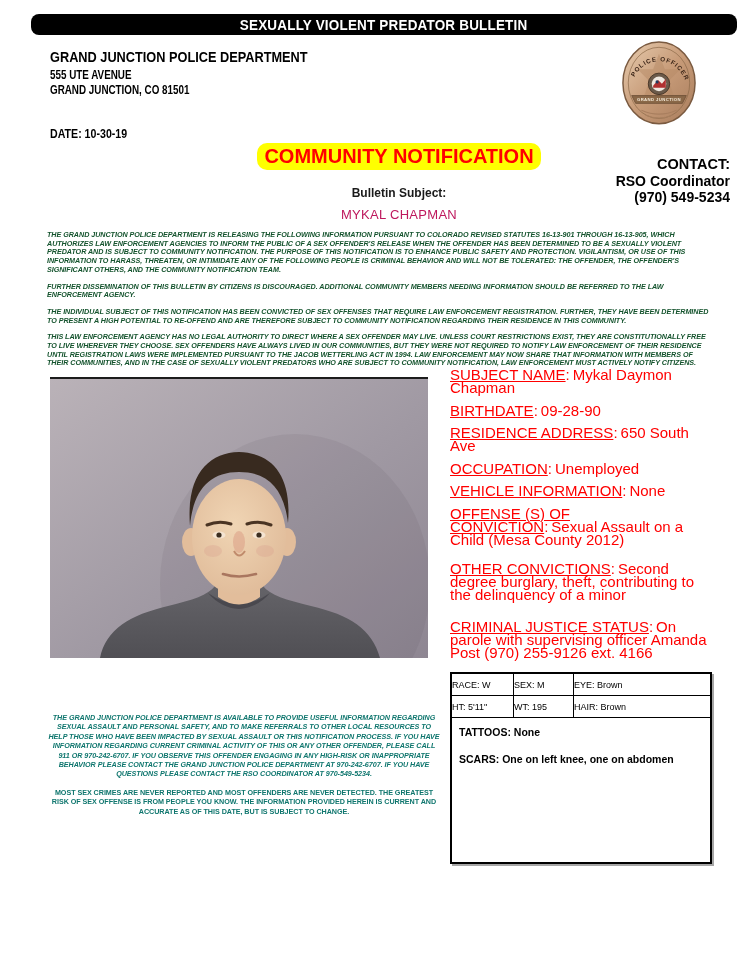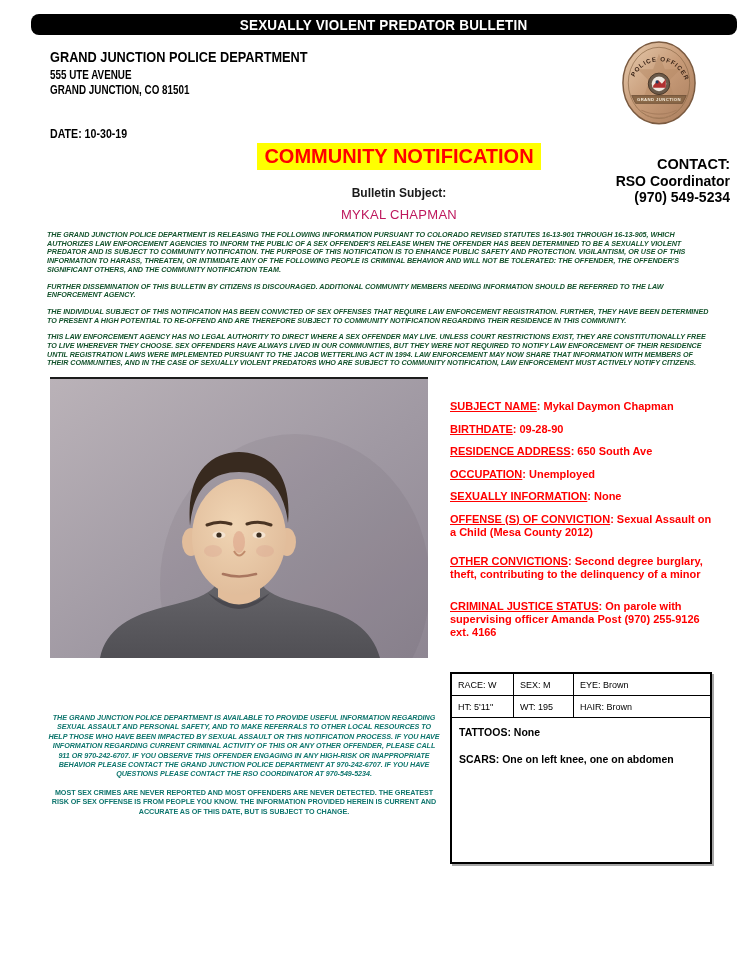--- a/index.html
+++ b/index.html
@@ -36,21 +36,21 @@
     display:block;transform:scaleX(.85);transform-origin:left;}
   .contact{right:12px;top:126px;text-align:right;font-weight:bold;line-height:16.5px;margin-top:30px;}
   .contact .c1{font-size:14.5px;}
   .contact .c2{font-size:14px;}
 
   
   .center-col{left:56px;width:686px;text-align:center;}
   .community{top:143px;}
   .community .hl{
     display:inline-block;background:#ffff00;color:#ff0000;
-    font-weight:bold;font-size:20px;padding:2px 7px;line-height:23px;white-space:nowrap;
+    font-weight:bold;font-size:20px;padding:2px 7px;line-height:23px;white-space:nowrap;border-radius:10px;
   }
   .subj-heading{top:186px;font-size:12px;font-weight:bold;color:#1a1a1a;}
   .subj-name{top:207px;font-size:13px;font-weight:normal;color:#be185d;letter-spacing:.3px;}
 
   
   .paras{left:47px;top:231px;width:662px;color:#14532d;}
   .paras p, .paras-bottom p{
     margin:0 0 8px 0;font-size:7.2px;line-height:8.7px;font-weight:bold;
     letter-spacing:-.05px;
   }
@@ -59,38 +59,38 @@
   .paras-bottom p{line-height:9.4px;margin-bottom:9px;}
 
   
   .photo{
     left:50px;top:377px;width:378px;height:279px;border-top:2px solid #1c1c1c;
     background:#a39ba5;
   }
   .photo svg{display:block;width:100%;height:100%;}
 
   
-  .details{left:450px;top:400px;width:262px;color:#ff0000;font-weight:bold;
-    font-size:11px;line-height:13px;}
+  .details{left:450px;top:368px;width:262px;color:#ff0000;font-weight:normal;
+    font-size:15px;line-height:13px;}
   .detail{margin-bottom:9.5px;}
   .detail .lbl{text-decoration:underline;}
   .detail .val{margin-left:3px;}
   .detail.mb-lg{margin-bottom:16px;}
   .detail.mb-md{margin-bottom:19px;}
 
   
   .phys{
     left:450px;top:672px;width:258px;height:188px;border:2px solid #000;
     background:#fff;box-shadow:2px 2px 0 rgba(0,0,0,.35);
     font-size:9px;color:#000;
   }
   .phys-grid{display:grid;grid-template-columns:62px 60px 1fr;}
   .phys-grid .cell{
     height:21px;border-bottom:1.5px solid #000;border-right:1.5px solid #000;
-    display:flex;align-items:center;padding-left:6px;white-space:nowrap;
+    display:flex;align-items:center;white-space:nowrap;
   }
   .phys-grid .cell.last{border-right:none;}
   .phys-free{padding:8px 7px;font-size:10.5px;font-weight:bold;line-height:13px;}
   .phys-free .scars{margin-top:14px;}
 </style>
 </head>
 <body>
 
 <div class="abs top-banner">
   <span class="txt">SEXUALLY VIOLENT PREDATOR BULLETIN</span>
@@ -209,21 +209,21 @@
   <div class="detail">
     <span class="lbl">BIRTHDATE</span><span>:</span><span class="val">09-28-90</span>
   </div>
   <div class="detail">
     <span class="lbl">RESIDENCE ADDRESS</span><span>:</span><span class="val">650 South Ave</span>
   </div>
   <div class="detail">
     <span class="lbl">OCCUPATION</span><span>:</span><span class="val">Unemployed</span>
   </div>
   <div class="detail">
-    <span class="lbl">SEXUALLY INFORMATION</span><span>:</span><span class="val">None</span>
+    <span class="lbl">VEHICLE INFORMATION</span><span>:</span><span class="val">None</span>
   </div>
   <div class="detail mb-lg">
     <span class="lbl">OFFENSE (S) OF CONVICTION</span><span>:</span><span class="val">Sexual Assault on a Child (Mesa County 2012)</span>
   </div>
   <div class="detail mb-md">
     <span class="lbl">OTHER CONVICTIONS</span><span>:</span><span class="val">Second degree burglary, theft, contributing to the delinquency of a minor</span>
   </div>
   <div class="detail">
     <span class="lbl">CRIMINAL JUSTICE STATUS</span><span>:</span><span class="val">On parole with supervising officer Amanda Post (970) 255-9126 ext. 4166</span>
   </div>

